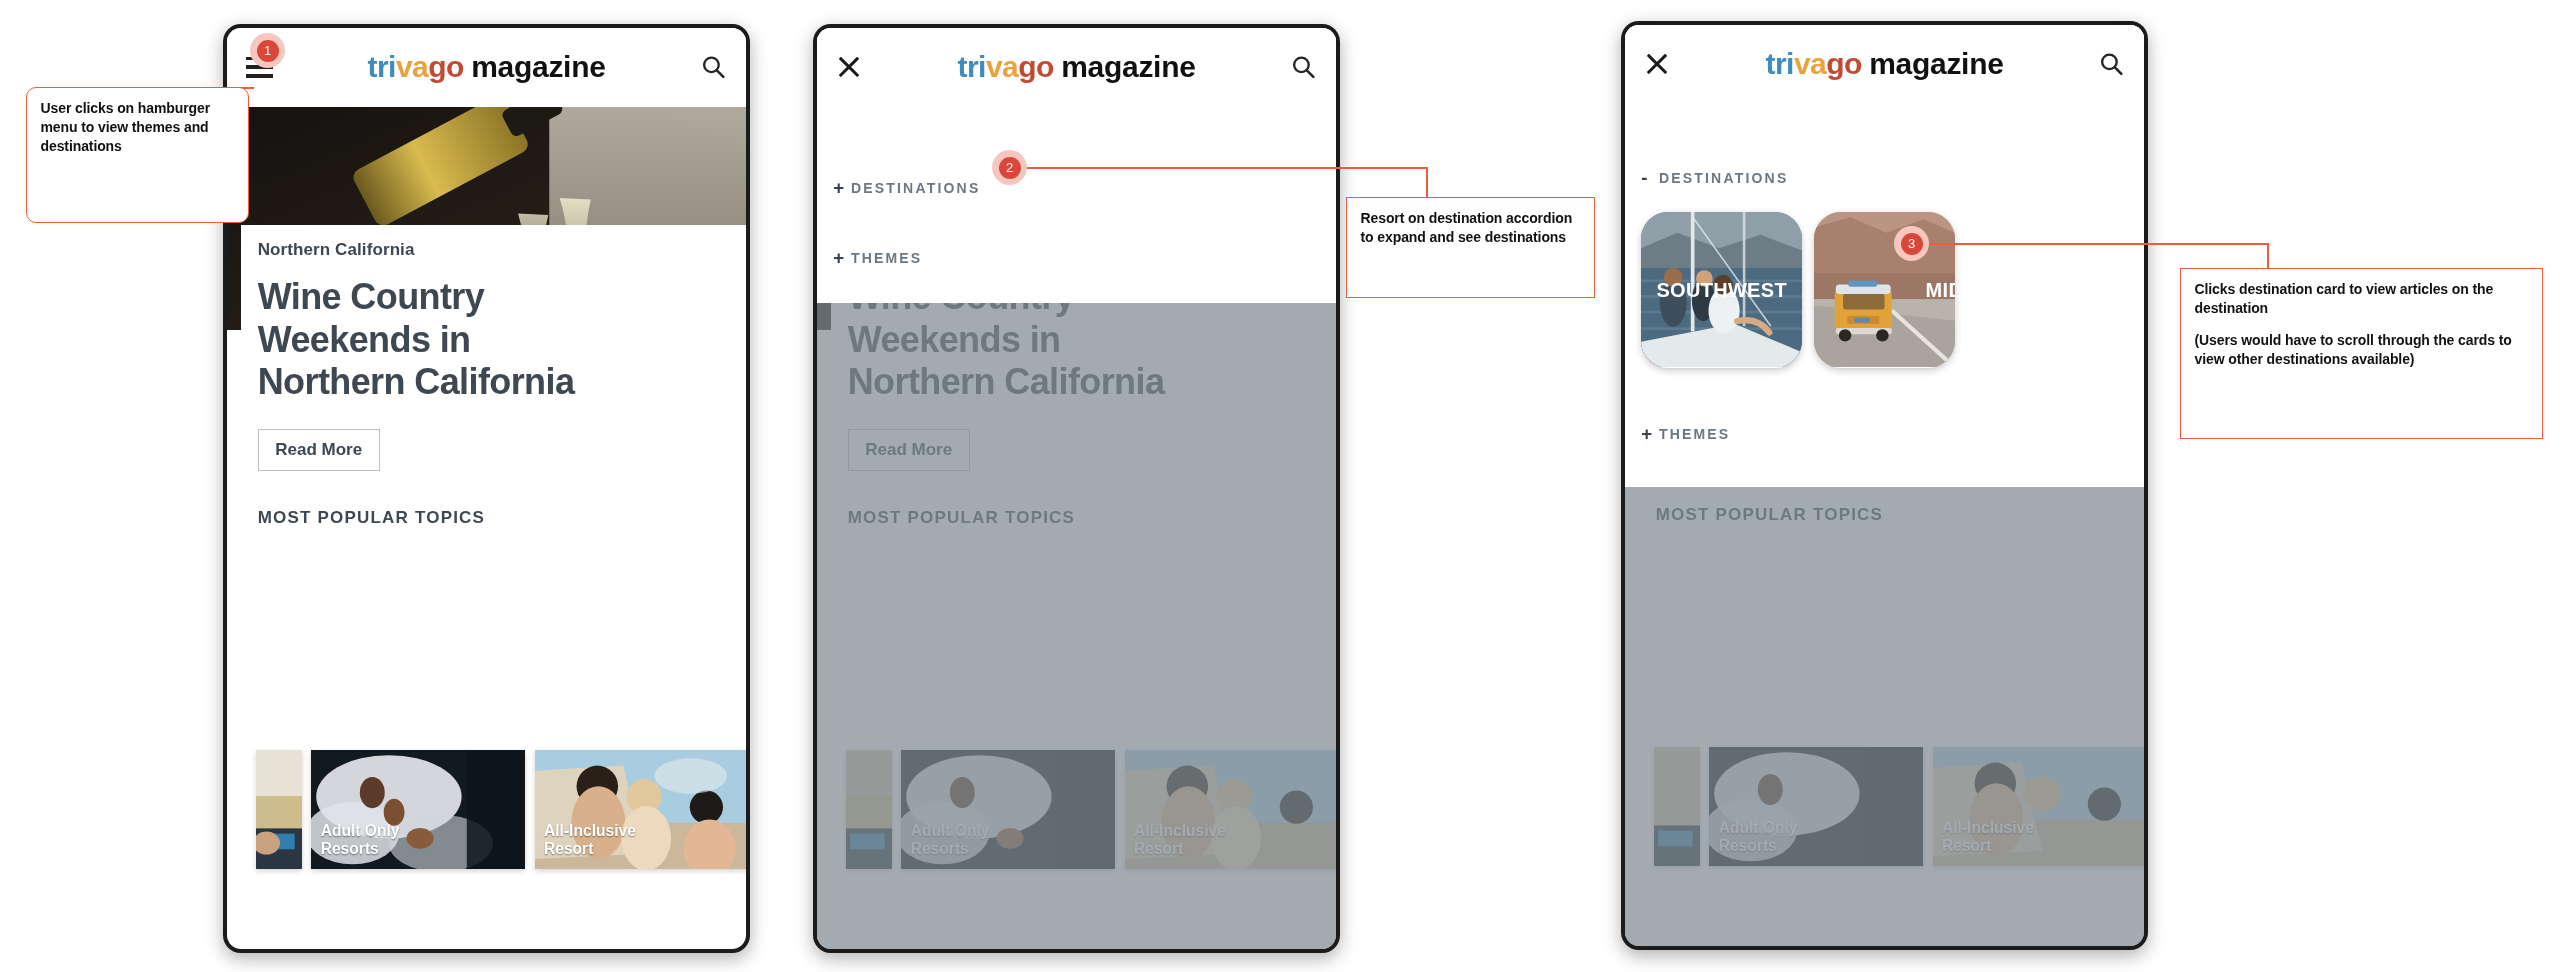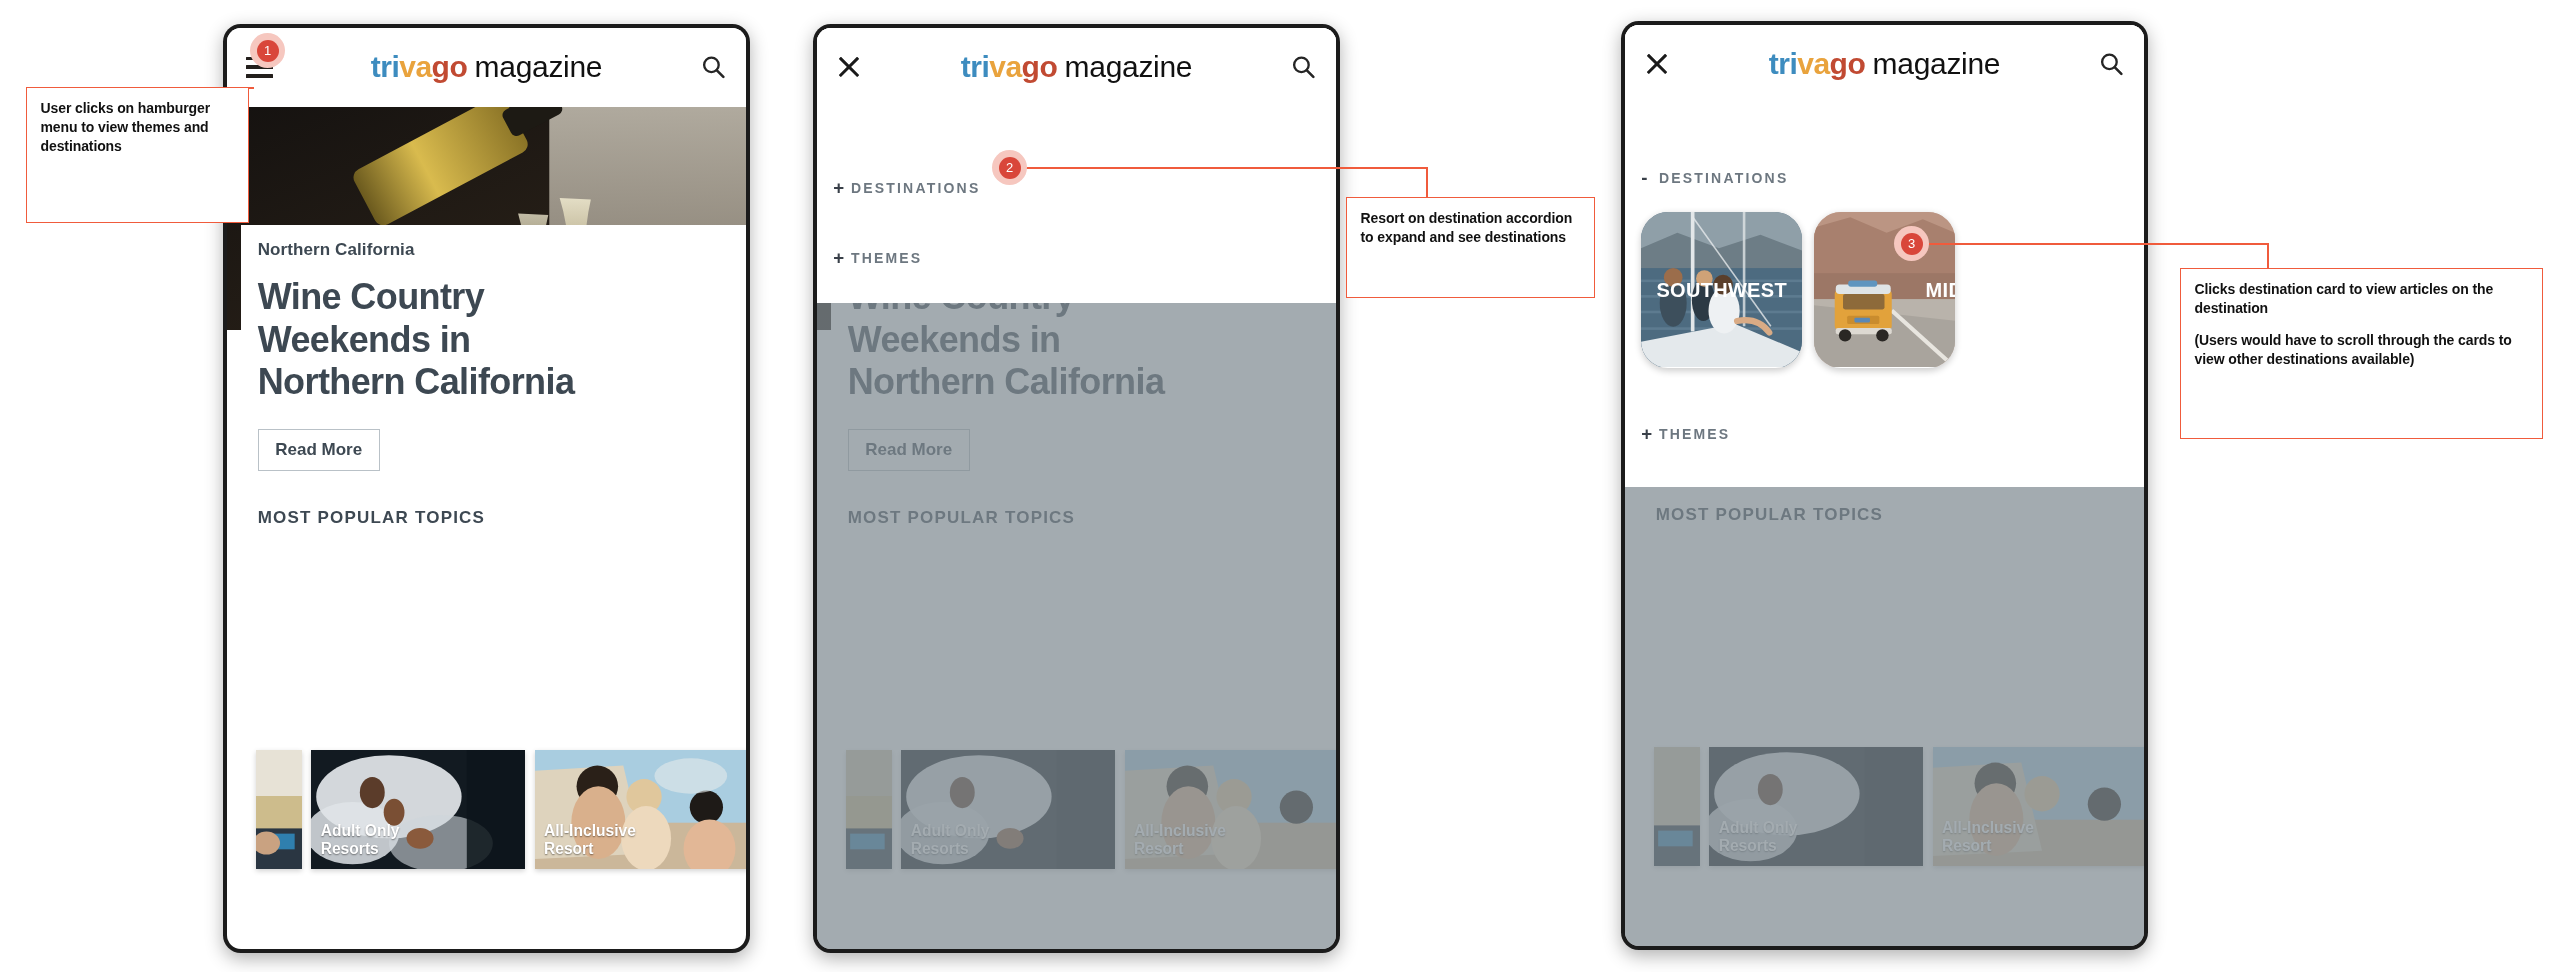--- a/index.html
+++ b/index.html
@@ -121,21 +121,21 @@
     letter-spacing: -0.5px;
     white-space: nowrap;
     font-weight: 700;
     line-height: 1;
   }
   .logo .t1 { color:#3d8cbf; }
   .logo .t2 { color:#e9a33d; }
   .logo .t3 { color:#c14a32; }
   .logo .mag {
     color:#111111;
-    font-weight: 400;
+    font-weight: 700;
     margin-left: 7.3px;
     letter-spacing: -0.3px;
   }
 
   
   .hero {
     position: absolute;
     left: 0; right: 0;
     top: 79px;
     height: 218px;
@@ -703,21 +703,21 @@
           </div>
         </div>
 
       </div>
     </div>
   </div>
 
   <div class="conn h" style="left:109px; top:87px; width:145px;"></div>
   <div class="conn v" style="left:109px; top:87px; height:15.6px;"></div>
 
-  <div class="callout" style="left:26px; top:87px; width:223px; height:136px;">
+  <div class="callout" style="left:26px; top:87px; width:223px; height:136px;border-radius:10px;">
     <p>User clicks on hamburger menu to view themes and destinations</p>
   </div>
 
   <div class="badge" style="left:250px; top:33px;">
     <div class="badge-core">1</div>
   </div>
 
   <div class="conn h" style="left:1007px; top:167px; width:421px;"></div>
   <div class="conn v" style="left:1426px; top:167px; height:48px;"></div>
 

